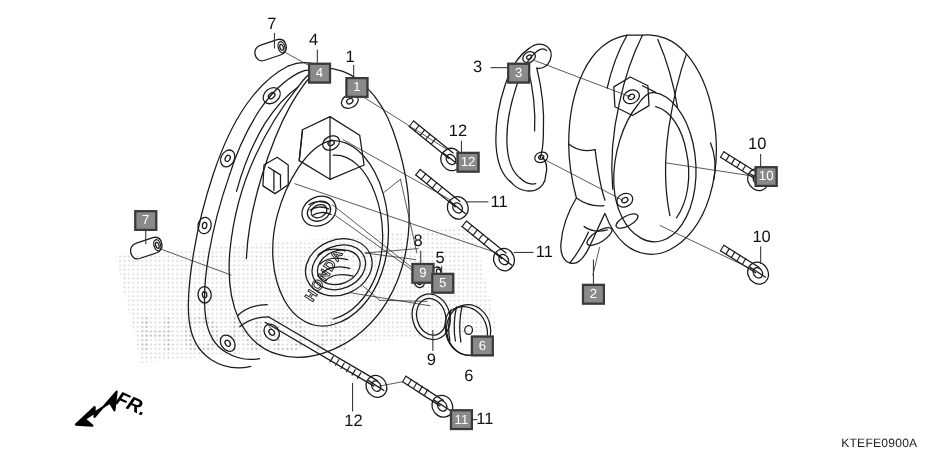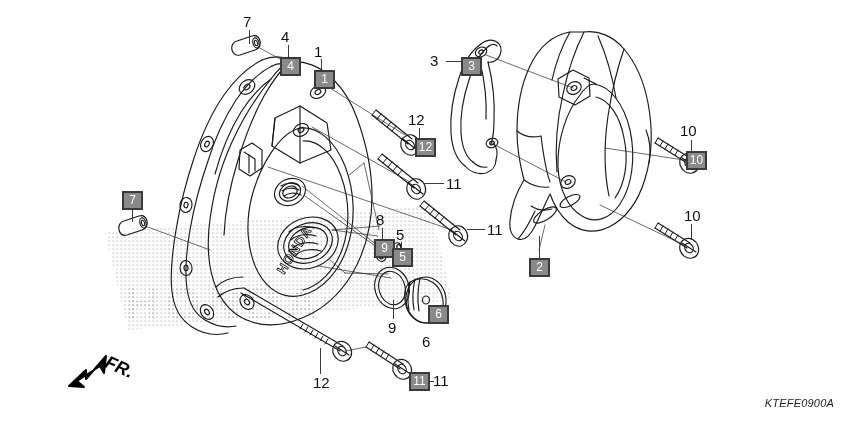--- a/index.html
+++ b/index.html
@@ -25,21 +25,20 @@
   }
   .leader{position:absolute;background:#3a3a3a;}
   .leader.v{width:1px;}
   .leader.h{height:1px;}
 
   
   #diagram-code{
     position:absolute;right:8px;bottom:12px;
     font-size:11px;letter-spacing:.2px;color:#222;
     font-family:"Liberation Sans",sans-serif;
-    font-style:italic;
   }
   
   #fr-mark{position:absolute;left:60px;top:348px;width:100px;height:45px;}
   #fr-mark .fr-text{
     position:absolute;left:46px;top:3px;
     font-size:18px;font-weight:bold;font-style:italic;
     font-family:"Liberation Sans",sans-serif;
     transform:rotate(24deg);transform-origin:0 50%;
   }
 </style>

